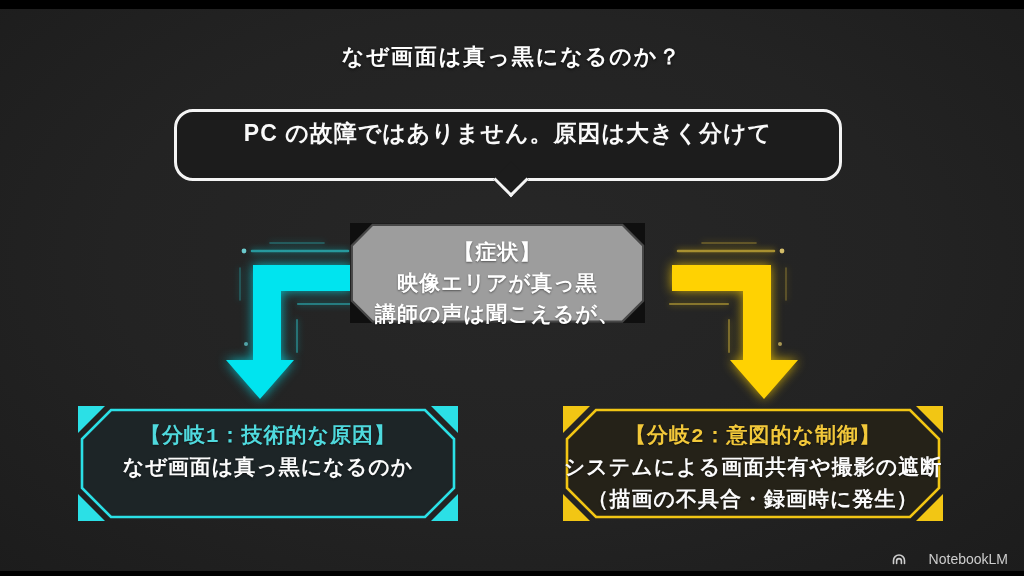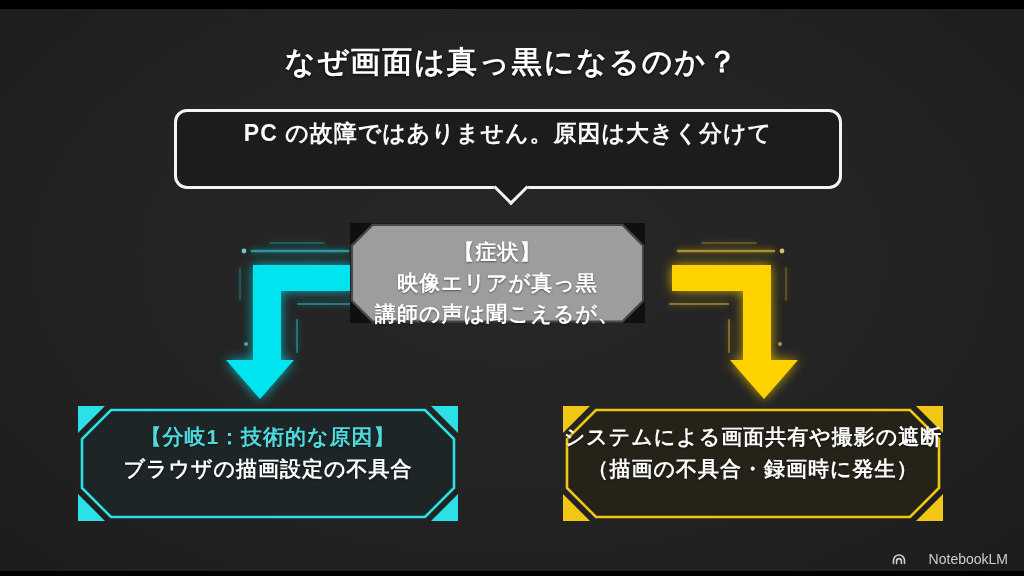--- a/index.html
+++ b/index.html
@@ -8,28 +8,28 @@
     background:radial-gradient(ellipse at 50% 45%, #272727 0%, #232323 55%, #1c1c1c 100%);
     font-family:"Liberation Sans","DejaVu Sans",sans-serif;
     -webkit-font-smoothing:antialiased;
   }
   .bar{position:absolute;left:0;width:100%;background:#000;}
   .bar.top{top:0;height:9px;}
   .bar.bottom{bottom:0;height:5px;}
 
   .title{
     position:absolute;top:42px;left:0;width:100%;text-align:center;
-    color:#fdfdfd;font-size:30px;font-weight:700;letter-spacing:2px;
+    color:#fdfdfd;font-size:22px;font-weight:700;letter-spacing:2px;
     text-shadow:0 1px 3px rgba(0,0,0,.8);
   }
 
   
   .bubble{
-    position:absolute;left:174px;top:109px;width:668px;height:80px;
-    background:#1c1c1c;border:3px solid #f4f4f4;border-radius:13px;
+    position:absolute;left:174px;top:109px;width:668px;height:72px;
+    background:#1c1c1c;border:3px solid #f4f4f4;border-radius:19px;
     box-sizing:border-box;text-align:center;color:#fafafa;
     font-size:23px;font-weight:700;line-height:34px;padding-top:4px;
     letter-spacing:1px;
   }
   .bubble .tail{
     position:absolute;left:50.5%;bottom:-14px;width:22px;height:22px;
     background:#1c1c1c;border-right:3px solid #f4f4f4;border-bottom:3px solid #f4f4f4;
     transform:translateX(-50%) rotate(45deg);
   }
 
@@ -50,21 +50,21 @@
   .streak-y{stroke:#ffd83a;filter:drop-shadow(0 0 3px rgba(255,210,0,.9));}
 
   
   .branch{position:absolute;top:406px;width:380px;height:115px;}
   .branch.left{left:78px;}
   .branch.right{left:563px;}
   .branch svg{position:absolute;inset:0;}
   .branch .txt{
     position:absolute;inset:0;text-align:center;
     font-size:21px;font-weight:700;line-height:32px;padding-top:15px;
-    color:#fbfbfb;letter-spacing:1px;text-shadow:0 1px 2px rgba(0,0,0,.5);
+    color:#fbfbfb;letter-spacing:1px;text-shadow:0 1px 2px rgba(0,0,0,.5);font-family:Liberation Mono, monospace;
   }
   .branch .txt .bt{display:block;}
   .branch.left .bt{color:#4fd9dd;}
   .branch.right .bt{color:#f2c83a;}
   .frame-c{stroke:#2be0e6;fill:#1d2527;}
   .tri-c{fill:#2be0e6;}
   .frame-y{stroke:#f2c614;fill:#252218;}
   .tri-y{fill:#f2c614;}
 
   
@@ -126,33 +126,34 @@
   <div class="branch left">
     <svg viewBox="0 0 380 115" aria-hidden="true">
       <polygon class="tri-c" points="0,0 27,0 0,27"></polygon>
       <polygon class="tri-c" points="353,0 380,0 380,27"></polygon>
       <polygon class="tri-c" points="380,88 380,115 353,115"></polygon>
       <polygon class="tri-c" points="0,88 27,115 0,115"></polygon>
       <polygon class="frame-c" stroke-width="2.6" points="33,4 347,4 376,33 376,82 347,111 33,111 4,82 4,33"></polygon>
     </svg>
     <div class="txt">
       <span class="bt">【分岐1：技術的な原因】</span>
-      <span class="bl">ブラウザの描画設定の不具合</span><br>
+      <span class="bl">なぜ画面は真っ黒になるのか</span><br>
     </div>
   </div>
 
   <div class="branch right">
     <svg viewBox="0 0 380 115" aria-hidden="true">
       <polygon class="tri-y" points="0,0 27,0 0,27"></polygon>
       <polygon class="tri-y" points="353,0 380,0 380,27"></polygon>
       <polygon class="tri-y" points="380,88 380,115 353,115"></polygon>
       <polygon class="tri-y" points="0,88 27,115 0,115"></polygon>
       <polygon class="frame-y" stroke-width="2.6" points="33,4 347,4 376,33 376,82 347,111 33,111 4,82 4,33"></polygon>
     </svg>
     <div class="txt">
+      <span class="bt">【分岐2：意図的な制御】</span>
       <span class="bl">システムによる画面共有や撮影の遮断</span><br>
       <span class="bl">（描画の不具合・録画時に発生）</span>
     </div>
   </div>
 
   <div class="watermark">
     <svg width="16" height="16" viewBox="0 0 16 16" aria-hidden="true">
       <path d="M2.5 12.5 V9.5 a5.5 5.5 0 0 1 11 0 V12.5" fill="none" stroke="#cdcdcd" stroke-width="1.6" stroke-linecap="round"></path>
       <path d="M5.6 12.5 V10 a2.4 2.4 0 0 1 4.8 0 V12.5" fill="none" stroke="#cdcdcd" stroke-width="1.6" stroke-linecap="round"></path>
     </svg>

